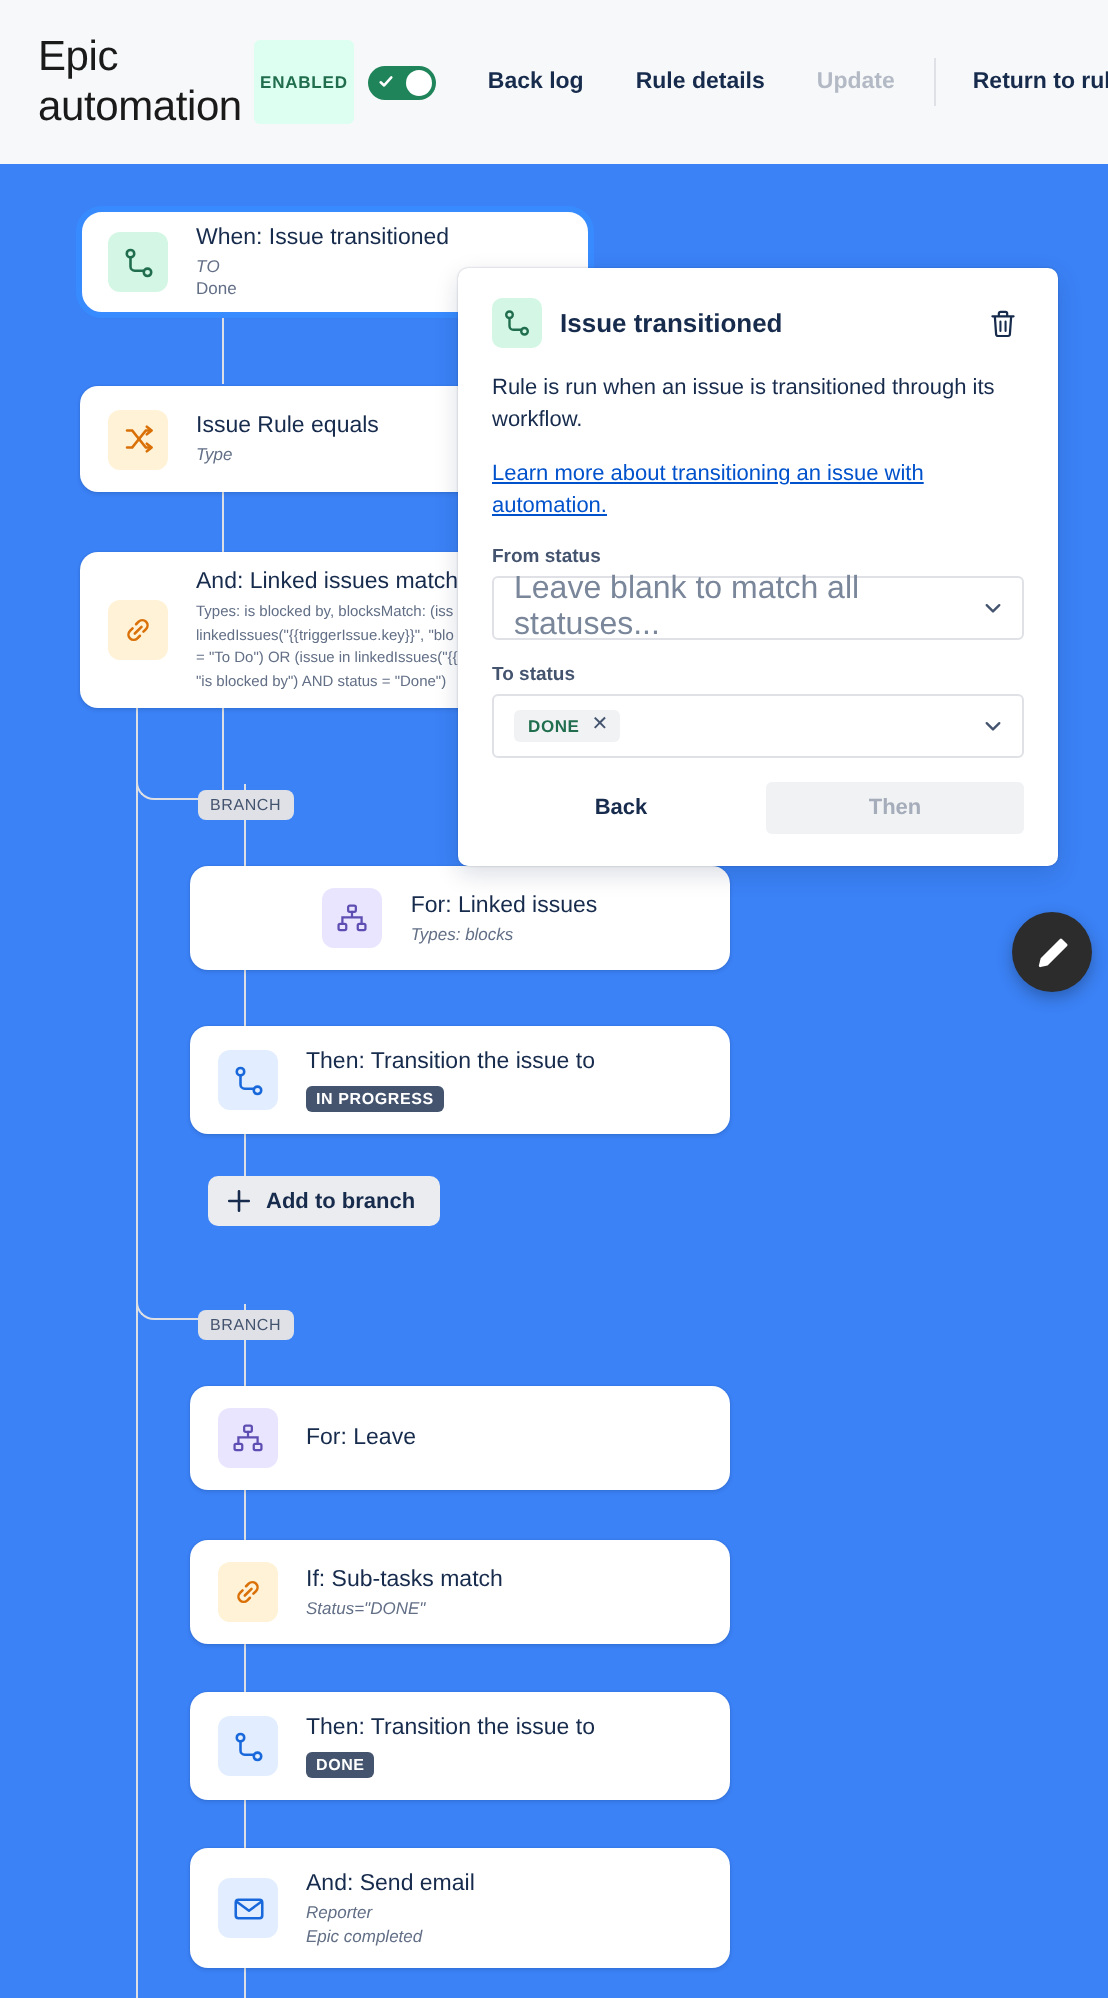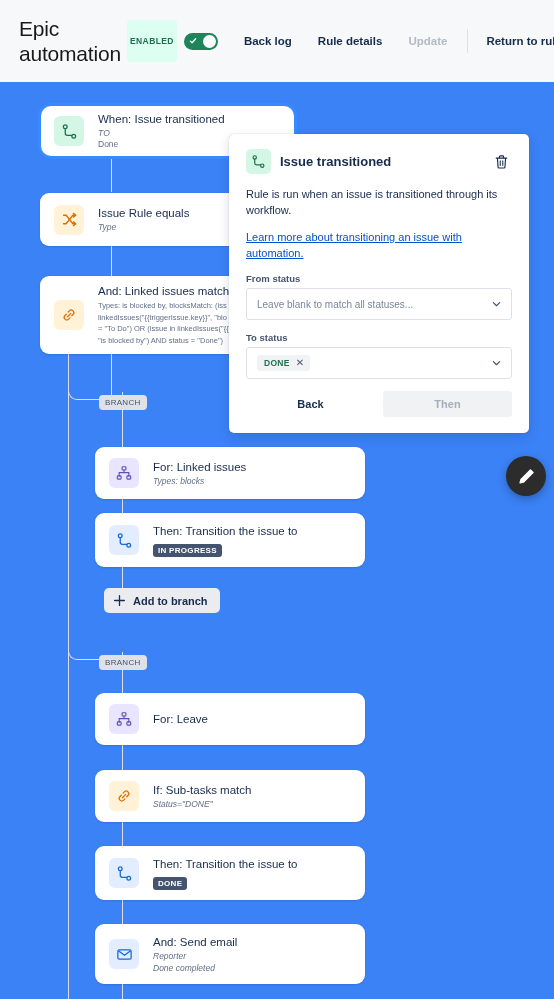--- a/index.html
+++ b/index.html
@@ -277,21 +277,21 @@
     border: 1px solid #dfe1e6;
     border-radius: 3px;
     background: #ffffff;
     display: flex;
     align-items: center;
     padding: 0 28px 0 10px;
     margin-bottom: 12px;
     cursor: pointer;
   }
   .select .placeholder {
-    font-size: 10px;
+    font-size: 16px;
     color: #7a869a;
   }
   .chev {
     position: absolute;
     right: 9px;
     top: 50%;
     transform: translateY(-50%);
   }
   .tag {
     display: inline-flex;
@@ -459,21 +459,21 @@
         <div class="card-title" style="margin-bottom:1px;">And: Linked issues match</div>
         <div class="card-detail">Types: is blocked by, blocksMatch: (iss</div>
         <div class="card-detail">linkedIssues("{{triggerIssue.key}}", "blo</div>
         <div class="card-detail">= "To Do") OR (issue in linkedIssues("{{</div>
         <div class="card-detail">"is blocked by") AND status = "Done")</div>
       </div>
     </div>
 
     <div class="branch-pill" style="left:99px; top:313px;">BRANCH</div>
 
-    <div class="card" style="left:95px; top:365px; width:270px; height:52px;">
+    <div class="card" style="left:95px; top:351px; width:270px; height:52px;justify-content:center;">
       <div class="card-icon ic-purple">
         <svg width="16" height="16" viewBox="0 0 20 20" fill="none">
           <rect x="7.6" y="2.2" width="4.8" height="4" rx="1" stroke="#5e4db2" stroke-width="1.4"></rect>
           <rect x="1.6" y="13.6" width="4.8" height="4" rx="1" stroke="#5e4db2" stroke-width="1.4"></rect>
           <rect x="13.6" y="13.6" width="4.8" height="4" rx="1" stroke="#5e4db2" stroke-width="1.4"></rect>
           <path d="M10 6.2 V9.6 M4 13.6 V9.6 H16 V13.6" stroke="#5e4db2" stroke-width="1.4" stroke-linecap="round" fill="none"></path>
         </svg>
       </div>
       <div class="card-body">
         <div class="card-title">For: Linked issues</div>
@@ -549,21 +549,21 @@
     <div class="card" style="left:95px; top:842px; width:270px; height:60px;">
       <div class="card-icon ic-blue">
         <svg width="17" height="17" viewBox="0 0 20 20" fill="none">
           <rect x="2.2" y="4.6" width="15.6" height="10.8" rx="1.6" stroke="#1868db" stroke-width="1.5"></rect>
           <path d="M3.2 6 L10 11 L16.8 6" stroke="#1868db" stroke-width="1.5" stroke-linecap="round" stroke-linejoin="round" fill="none"></path>
         </svg>
       </div>
       <div class="card-body">
         <div class="card-title">And: Send email</div>
         <div class="card-sub">Reporter</div>
-        <div class="card-sub">Done completed</div>
+        <div class="card-sub">Epic completed</div>
       </div>
     </div>
 
   </div>
 
   <div class="panel">
     <div class="panel-head">
       <div class="panel-icon">
         <svg width="15" height="15" viewBox="0 0 20 20" fill="none">
           <circle cx="5" cy="4.5" r="2.2" stroke="#216e4e" stroke-width="1.6"></circle>

